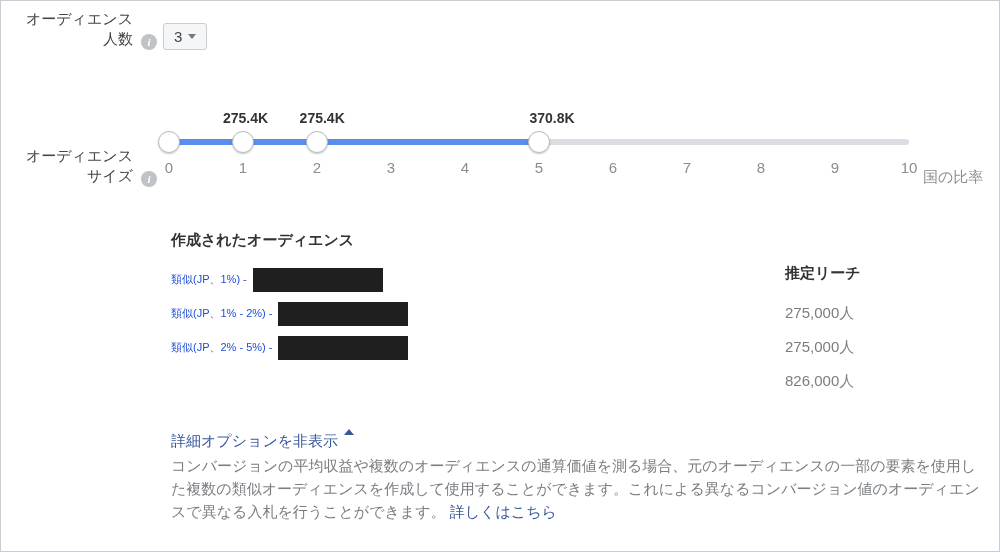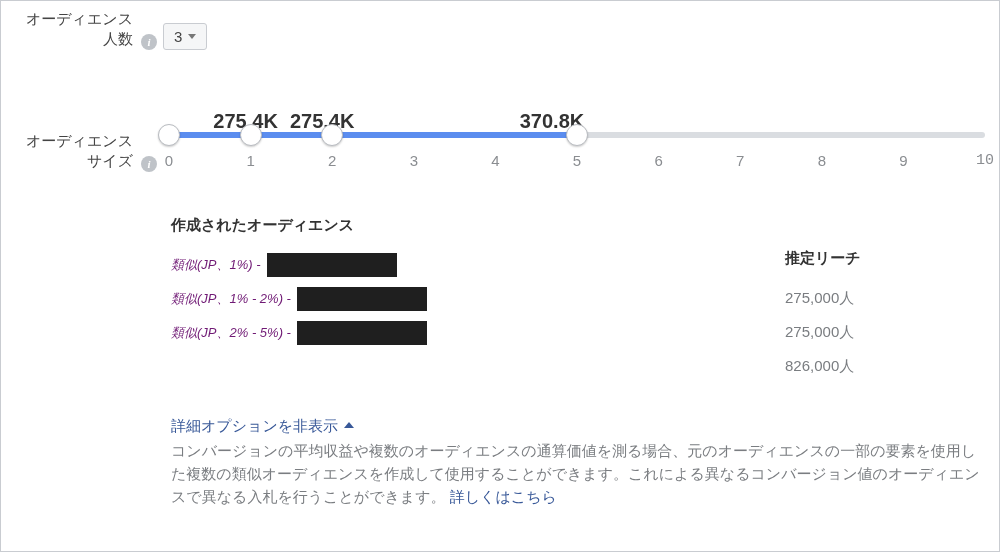--- a/index.html
+++ b/index.html
@@ -62,21 +62,21 @@
   }
 
   
   .slider-wrap { position: relative; margin-top: 18px; }
   .slider-value-labels { position: relative; height: 22px; margin-left: 6px; margin-right: 50px; }
   .slider-value-labels span {
     position: absolute;
     transform: translateX(-50%);
     font-weight: 600;
     color: #333;
-    font-size: 20px;
+    font-size: 14px;
     white-space: nowrap;
   }
   .track-row { display: flex; align-items: center; gap: 14px; }
   .track-area { position: relative; flex: 1; margin-left: 6px; }
   .track {
     position: relative;
     height: 6px;
     background: #dadde1;
     border-radius: 3px;
   }
@@ -124,46 +124,45 @@
   .aud-right { width: 200px; margin-top: 33px; }
   .aud-header {
     font-weight: 600;
     color: #333;
     font-size: 15px;
     margin-bottom: 18px;
   }
   .aud-row {
     display: flex;
     align-items: center;
-    color: #701a75;
-    font-size: 13px;
+    color: #1d4ed8;
+    font-size: 11px;
     margin-bottom: 10px;
     gap: 6px;
-    font-style: italic;
   }
   .redact {
     display: inline-block;
     background: #1f1f1f;
     height: 24px;
   }
   .reach-row {
     color: #7a7d81;
     font-size: 15px;
     margin-bottom: 10px;
     height: 24px;
     line-height: 24px;
   }
 
   
   .adv-section { margin-left: 160px; margin-top: 26px; line-height: 1.55; font-size: 15px; }
   .adv-toggle {
     color: #385898;
     cursor: pointer;
     display: inline-flex;
-    align-items: center;
+    align-items: flex-start;
     gap: 6px;
   }
   .caret-up {
     width: 0; height: 0;
     border-left: 5px solid transparent;
     border-right: 5px solid transparent;
     border-bottom: 6px solid #385898;
   }
   .adv-desc { color: #7a7d81; margin-top: 2px; }
   .link { color: #385898; cursor: pointer; text-align: right; }
@@ -205,23 +204,24 @@
               <span style="left: 0%;">0</span>
               <span style="left: 10%;">1</span>
               <span style="left: 20%;">2</span>
               <span style="left: 30%;">3</span>
               <span style="left: 40%;">4</span>
               <span style="left: 50%;">5</span>
               <span style="left: 60%;">6</span>
               <span style="left: 70%;">7</span>
               <span style="left: 80%;">8</span>
               <span style="left: 90%;">9</span>
-              <span style="left: 100%; font-family: Liberation Mono, monospace;">10</span>
+              <span style="left: 100%;">10</span>
             </div>
         </div>
+        <div class="axis-label">国の比率</div>
       </div>
     </div>
   </div>
 </div>
 
 <div class="aud-section">
   <div class="aud-grid">
     <div class="aud-left">
       <div class="aud-header">作成されたオーディエンス</div>
       <div id="aud-rows-left">

